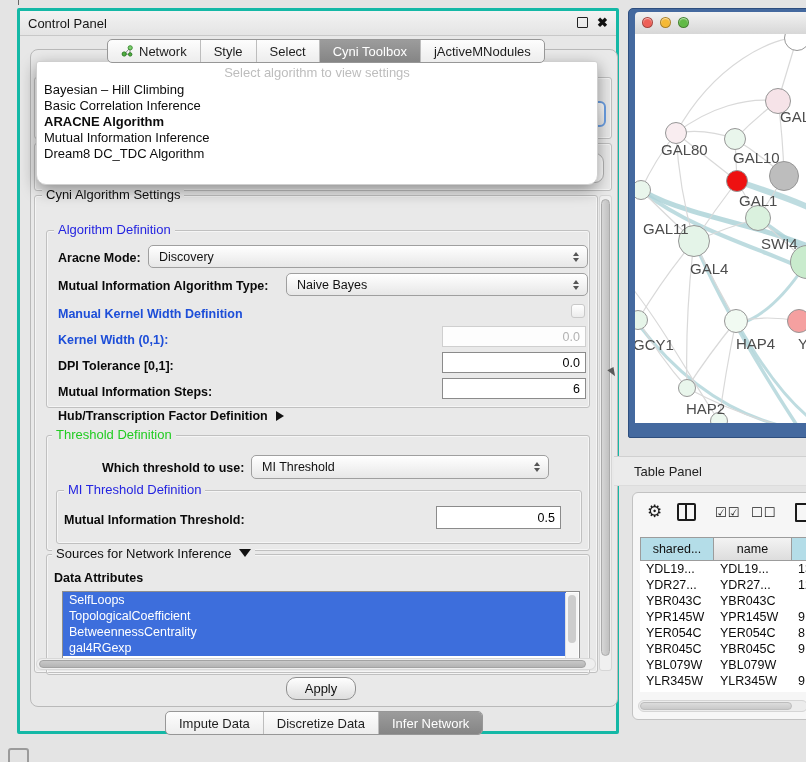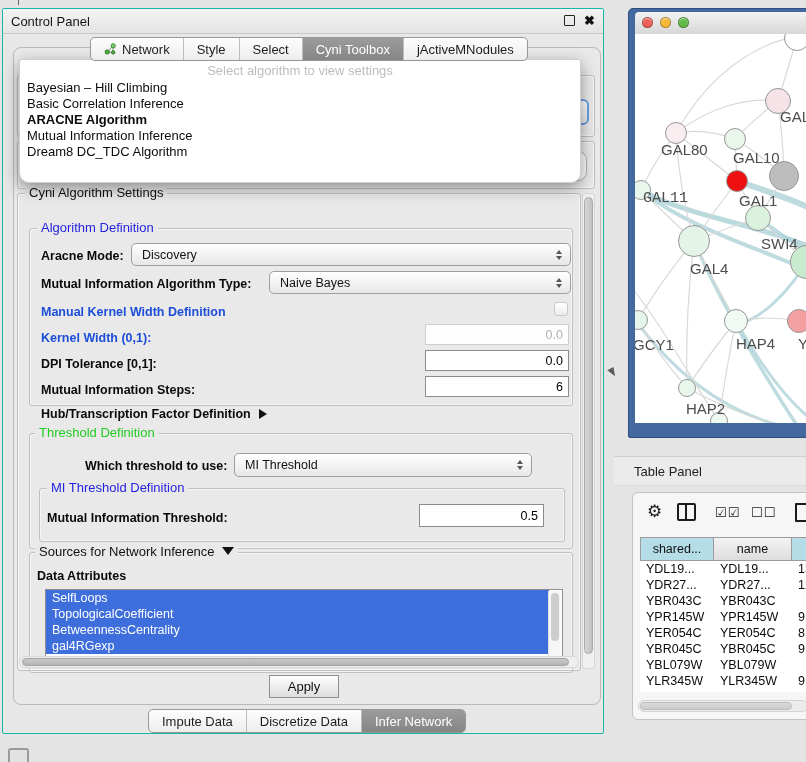--- a/index.html
+++ b/index.html
@@ -1,20 +1,20 @@
 <!DOCTYPE html>
 <html style="--accent_blue: #2424e0; --accent_green: #22cc22; --selection_blue: #3d6edc; --tab_selected: #8d8d8d; --frame_blue: #44699f; --table_header_blue: #b4dde8; --node_red: #ee1111; --edge_teal: #aed3d8;"><head>
 <meta charset="utf-8">
 <style>
   html,body{margin:0;padding:0;}
   #root{position:relative;width:806px;height:762px;background:#e4e4e4;overflow:hidden;
         font-family:"Liberation Sans",sans-serif;color:#111;}
   
-  .cpwin{position:absolute;left:2px;top:8px;width:602px;height:726px;background:#e7e7e7;
-         border:1px solid #14b8a6;border-radius:2px;box-sizing:border-box;}
+  .cpwin{position:absolute;left:17px;top:8px;width:602px;height:726px;background:#e7e7e7;
+         border:3px solid #14b8a6;border-radius:2px;box-sizing:border-box;}
   .cp-title{position:absolute;left:0;top:0;right:0;height:24px;background:linear-gradient(#f3f3f3,#e4e4e4);
             border-bottom:1px solid #c8c8c8;display:flex;align-items:center;padding-left:8px;font-size:13px;color:#161616;}
   .cp-ctrls{position:absolute;right:8px;top:5px;display:flex;gap:9px;align-items:center;}
   .float-ico{width:9px;height:9px;border:1.5px solid #222;border-radius:1px;display:inline-block;}
   .close-ico{font-size:13px;font-weight:bold;color:#111;line-height:13px;}
   .cp-content{position:absolute;left:10px;top:38px;width:586px;height:656px;background:#e9e9e9;
               border:1px solid #b9b9b9;border-radius:8px;}
   
   .tabbar{position:absolute;display:flex;background:linear-gradient(#fdfdfd,#ededed);
           border:1px solid #979797;border-radius:5px;overflow:hidden;height:22px;font-size:13px;color:#1d1d1d;z-index:50;}
@@ -58,21 +58,21 @@
              margin-right:13px;white-space:nowrap;}
   .lsb{position:absolute;right:1px;top:1px;bottom:1px;width:12px;background:#f6f6f6;border-left:1px solid #e0e0e0;}
   .lsb .thumb{position:absolute;left:2px;right:2px;top:2px;height:48px;background:#cdcdcd;border-radius:6px;}
   
   .vsb{position:absolute;width:13px;background:#f0f0f0;border:1px solid #d6d6d6;border-radius:3px;box-sizing:border-box;}
   .vsb .thumb{position:absolute;left:1px;right:1px;top:3px;bottom:14px;background:linear-gradient(90deg,#d6d6d6,#c0c0c0);
               border:1px solid #aaa;border-radius:6px;}
   .hsb{position:absolute;height:12px;background:#efefef;border:1px solid #d8d8d8;border-radius:6px;box-sizing:border-box;}
   .hsb .thumb{position:absolute;top:1px;bottom:1px;left:2px;right:9px;background:linear-gradient(#c8c8c8,#b4b4b4);
               border:1px solid #a3a3a3;border-radius:6px;}
-  .btn{position:absolute;background:linear-gradient(#fefefe,#dedede);border:1px solid #8f8f8f;border-radius:0;
+  .btn{position:absolute;background:linear-gradient(#fefefe,#dedede);border:1px solid #8f8f8f;border-radius:10px;
        font-size:13px;color:#111;display:flex;align-items:center;justify-content:center;font-family:inherit;}
   
   .netwin{position:absolute;left:628px;top:8px;width:190px;height:430px;background:var(--frame_blue);
           border:1px solid #2e4e7e;border-radius:5px 5px 2px 2px;box-sizing:border-box;}
   .net-title{position:absolute;left:6px;top:3px;right:6px;height:22px;background:linear-gradient(#f2f2f2,#d7d7d7);
              border-bottom:1px solid #a9a9a9;border-radius:4px 4px 0 0;}
   #lights{position:absolute;left:7px;top:5px;display:flex;gap:7px;}
   .light{width:11px;height:11px;border-radius:50%;border:1px solid rgba(0,0,0,.3);box-sizing:border-box;
          box-shadow:inset 0 1px 1px rgba(255,255,255,.6);}
   .canvas{position:absolute;left:6px;top:25px;right:6px;bottom:14px;background:#fff;overflow:hidden;}
@@ -335,21 +335,21 @@
         <div class="node" style="left: 155px; top: 211px; height: 34px; width: 34px; background: rgb(201, 235, 205);"></div>
         <div class="node" style="left: -7px; top: 276px; height: 20px; width: 20px; background: rgb(230, 245, 233);"></div>
         <div class="node" style="left: 89px; top: 275px; height: 24px; width: 24px; background: rgb(241, 250, 242);"></div>
         <div class="node" style="left: 152px; top: 275px; height: 24px; width: 24px; background: rgb(245, 160, 160);"></div>
         <div class="node" style="left: 43px; top: 345px; height: 18px; width: 18px; background: rgb(233, 246, 236);"></div>
         <div class="node" style="left: 75px; top: 378px; height: 18px; width: 18px; background: rgb(237, 248, 239);"></div>
         <div class="nlabel" style="left: 145px; top: 74px;">GAL</div>
         <div class="nlabel" style="left: 26px; top: 107px;">GAL80</div>
         <div class="nlabel" style="left: 98px; top: 115px;">GAL10</div>
         <div class="nlabel" style="left: 104px; top: 158px;">GAL1</div>
-        <div class="nlabel" style="left: 8px; top: 156px; font-family: Liberation Mono, monospace;">GAL11</div>
+        <div class="nlabel" style="left: 8px; top: 186px;">GAL11</div>
         <div class="nlabel" style="left: 126px; top: 201px;">SWI4</div>
         <div class="nlabel" style="left: 55px; top: 226px;">GAL4</div>
         <div class="nlabel" style="left: -2px; top: 302px;">GCY1</div>
         <div class="nlabel" style="left: 101px; top: 301px;">HAP4</div>
         <div class="nlabel" style="left: 163px; top: 301px;">Y</div>
         <div class="nlabel" style="left: 51px; top: 366px;">HAP2</div>
       </div>
   </div>
 
   <div class="cursor"></div>

